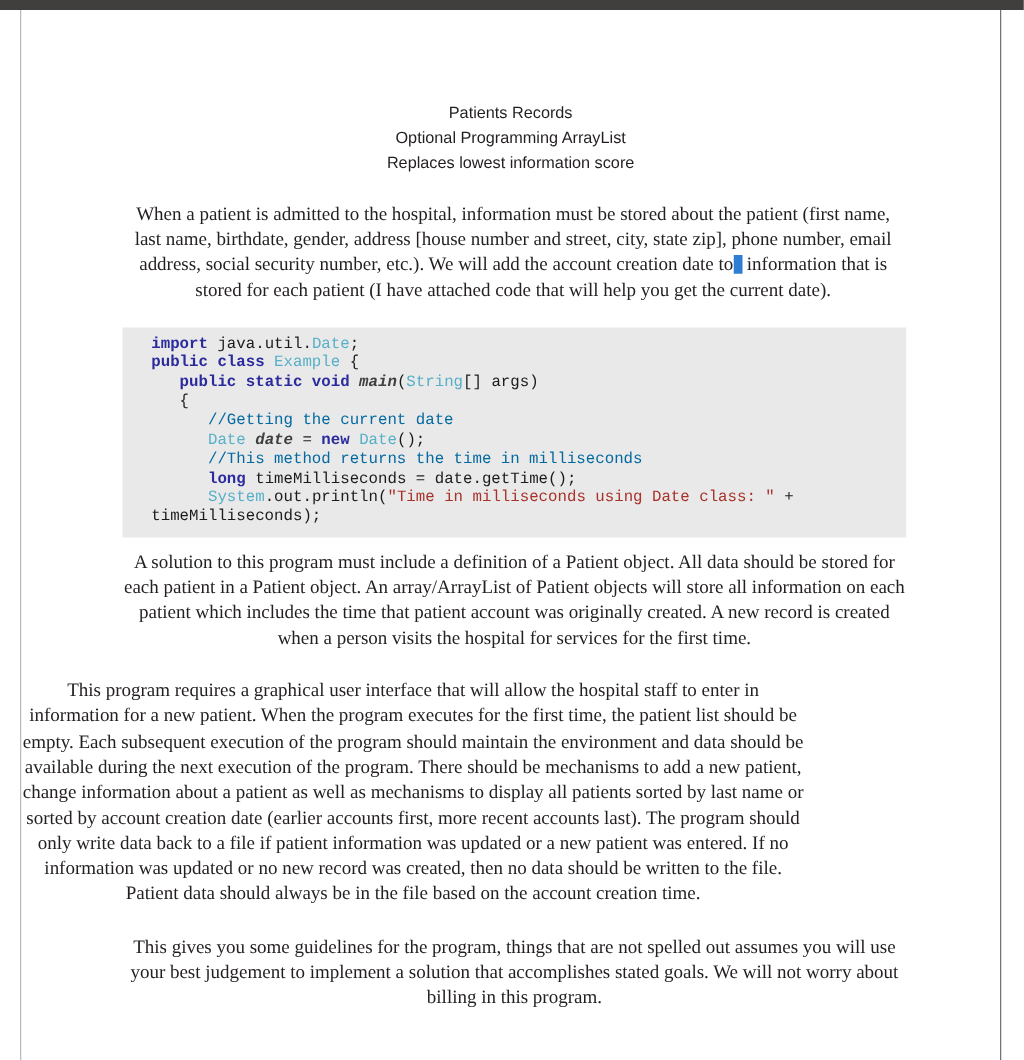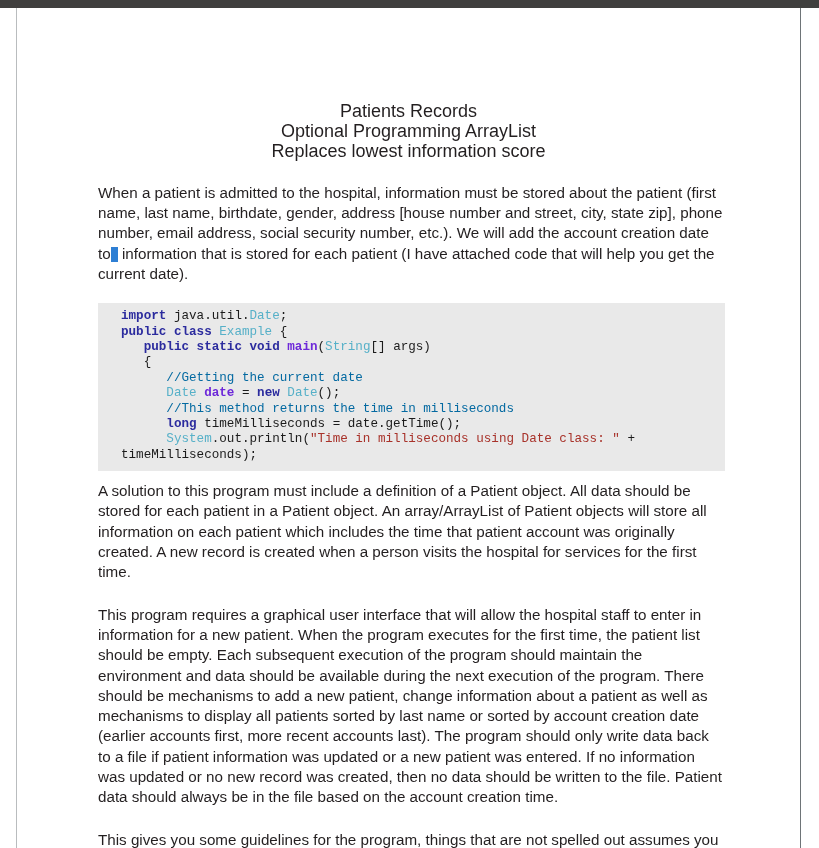--- a/index.html
+++ b/index.html
@@ -49,45 +49,45 @@
     top: 0;
     left: 0;
     width: 783px;
     padding: 0;
   }
 
   
   .doc-heading {
     text-align: center;
     margin: 0;
-    padding-top: 93px;
+    padding-top: 72px;
     color: #231f20;
-    font-size: 18px;
+    font-size: 13px;
     line-height: 20.2px;
     font-family: "Liberation Sans", sans-serif;
   }
 
   .doc-heading .heading-line {
     display: block;
     white-space: nowrap;
   }
 
   
   .doc-para {
     margin: 0;
     color: #231f20;
     font-size: 15.2px;
     line-height: 20.3px;
-    text-align: left;
-    font-family: Liberation Sans, sans-serif;
+    text-align: center;
+    font-family: Liberation Serif, serif;
   }
 
   .para-1 { margin-left: 81px; margin-top: 21px; width: 625px; }
   .para-2 { margin-left: 81px; margin-top: 10px; width: 627px; }
-  .para-3 { margin-left: 81px; margin-top: 22px; width: 627px; }
+  .para-3 { margin-top: 22px; width: 627px; }
   .para-4 { margin-left: 81px; margin-top: 22px; width: 627px; }
 
   
   .caret-block {
     display: inline-block;
     width: 7px;
     height: 15px;
     background: #2e7fd4;
     vertical-align: -3px;
     margin-left: 0px;
@@ -111,21 +111,21 @@
   .code-line {
     display: block;
     padding-left: 23px;
     white-space: pre;
   }
 
   
   .tok-key   { color: #2b2b9e; font-weight: bold; }
   .tok-type  { color: #56b0c8; }
   .tok-plain { color: #1b1b1b; }
-  .tok-bold  { color: #6d28d9; font-weight: bold; }
+  .tok-bold  { color: #404040; font-weight: bold; font-style: italic; }
   .tok-cmt   { color: #0369a1; }
   .tok-str   { color: #a8322a; }
 </style>
 </head>
 <body>
 
 <div class="viewport">
 
   <div class="top-chrome-bar"></div>
 

